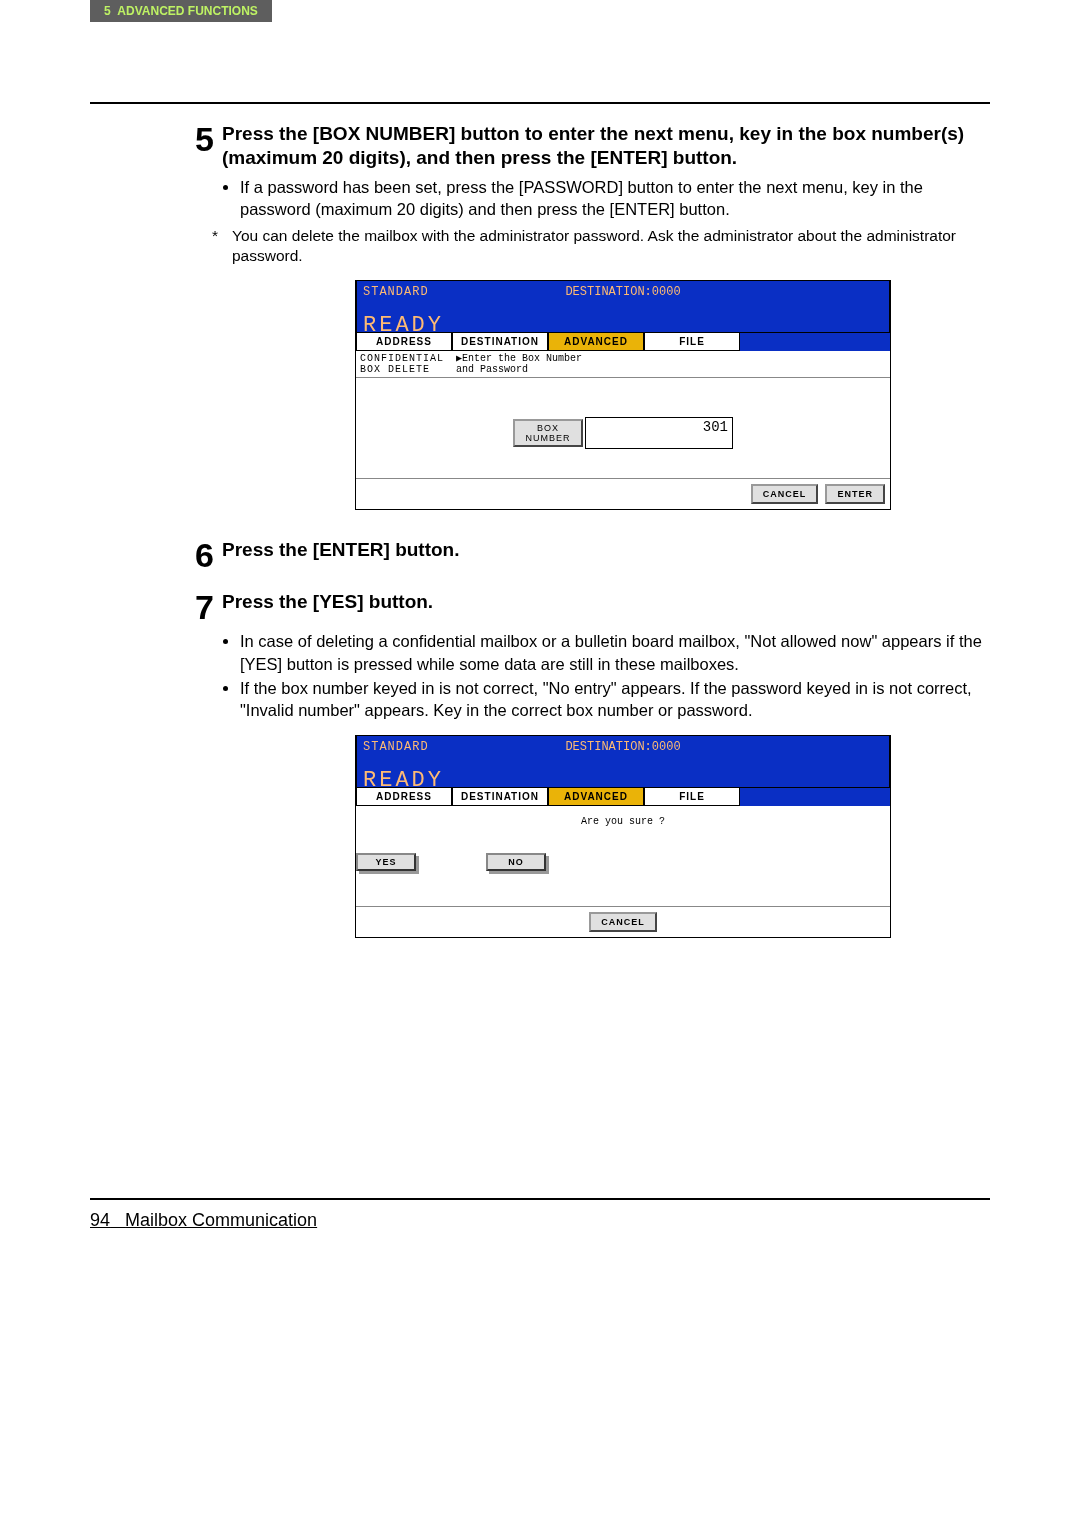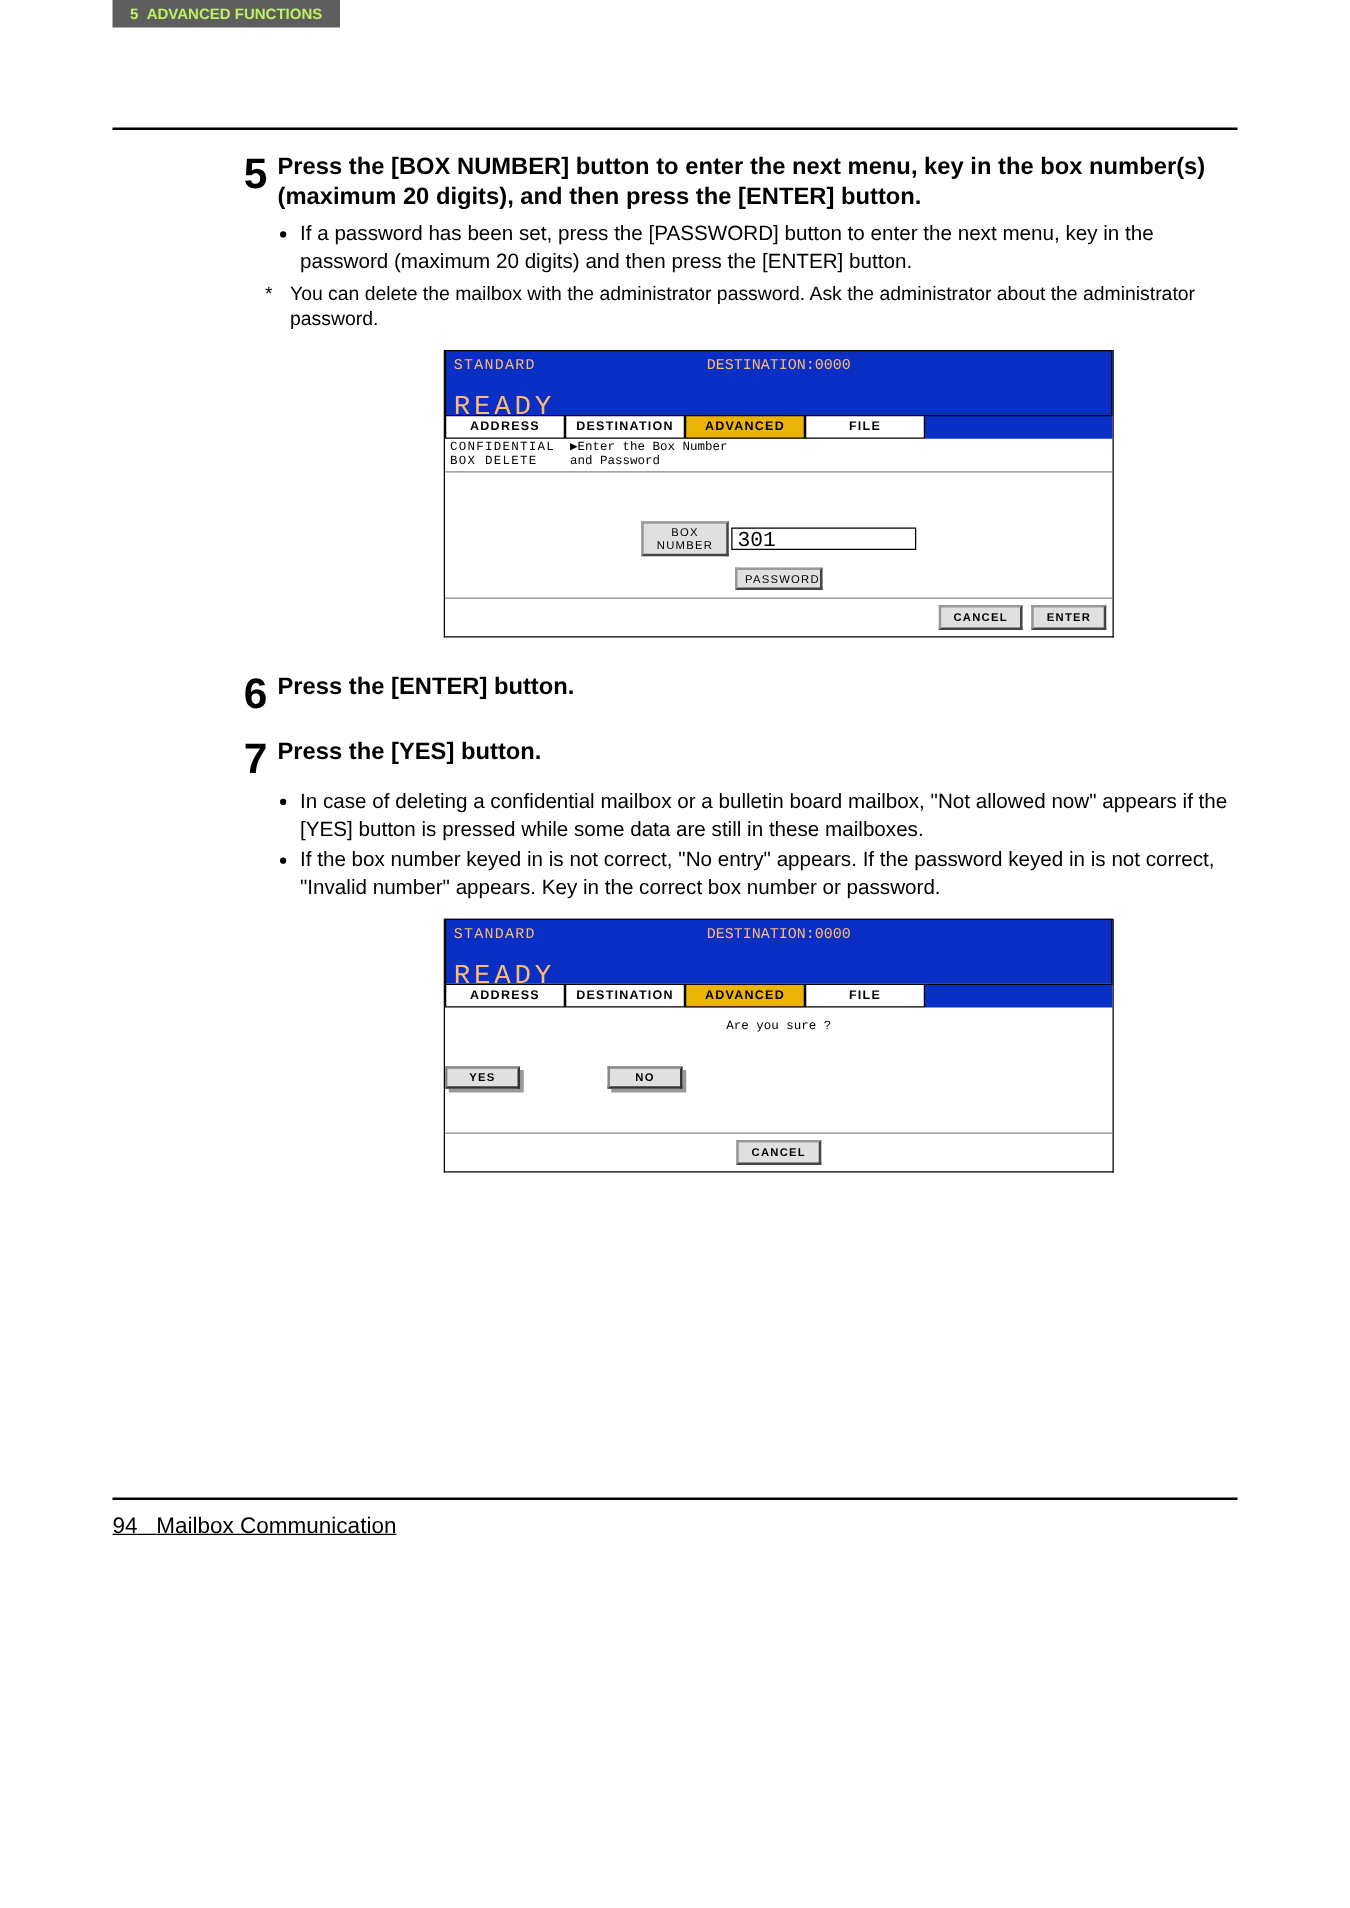--- a/index.html
+++ b/index.html
@@ -25,21 +25,21 @@
 .ss-tab { flex: 0 0 96px; border: 1px solid #000; text-align: center; font-size: 10px; font-weight: bold; padding: 3px 0; letter-spacing: 1px; font-family: Arial, sans-serif; }
 .ss-tab.active { background: #eab308; }
 .ss-tab-gap { flex: 1; background: #0a2fc4; border-top: 1px solid #000; }
 .ss-subrow { display: flex; border-bottom: 1px solid #888; font-size: 10px; }
 .ss-subleft { width: 96px; padding: 2px 4px; line-height: 1.1; letter-spacing: 1px; }
 .ss-subright { flex: 1; padding: 2px 4px; line-height: 1.1; }
 .ss-body { height: 100px; padding-top: 30px; text-align: center; position: relative; }
 .ss-body2 { height: 100px; padding-top: 8px; text-align: center; position: relative; }
 .ss-input-row { display: flex; justify-content: center; align-items: center; margin: 9px 0; }
 .ss-small-btn { border: 2px outset #999; background: #e0e0e0; font-size: 9px; padding: 2px 6px; font-family: Arial, sans-serif; letter-spacing: 1px; text-align: center; }
-.ss-val-box { border: 1px solid #000; width: 148px; height: 18px; text-align: left; padding: 1px 4px; font-size: 17px; margin-left: 2px; }
+.ss-val-box { border: 1px solid #000; width: 148px; height: 32px; text-align: right; padding: 1px 4px; font-size: 14px; margin-left: 2px; }
 .ss-footer { border-top: 1px solid #888; padding: 5px; text-align: right; }
 .ss-footer-center { border-top: 1px solid #888; padding: 5px; text-align: center; }
 .ss-footer .ss-small-btn, .ss-footer-center .ss-small-btn { display:inline-block; font-weight: bold; padding: 3px 10px; }
 .ss-confirm-row { display: flex; gap: 70px; margin-top: 26px; }
 .ss-confirm-row .ss-small-btn { width: 60px; font-weight: bold; border: 2px outset #888; box-shadow: 3px 3px 0 #999; }
 .ss-prompt { font-size: 10px; margin-top: 2px; }
 .footer { margin-top: 260px; border-top: 2px solid #000; padding-top: 10px; font-size: 18px; text-decoration: underline; }
 .footer .pg { display: inline; }
 </style>
 </head>
@@ -82,23 +82,20 @@
       <div class="ss-subrow">
         <div class="ss-subleft" style="white-space:pre-line">CONFIDENTIAL
 BOX DELETE</div>
         <div class="ss-subright" style="white-space:pre-line">▶Enter the Box Number
   and Password</div>
       </div>
       <div class="ss-body">
         <div class="ss-input-row">
           <div class="ss-small-btn" style="width:70px">BOX NUMBER</div>
           <div class="ss-val-box">301</div>
-        </div>
-        <div class="ss-input-row">
-          <div class="ss-small-btn" style="width:70px">PASSWORD</div>
         </div>
       </div>
       <div class="ss-footer">
         <span class="ss-small-btn">CANCEL</span>
         <span class="ss-small-btn">ENTER</span>
       </div>
     </div>
   </div>
 
   

